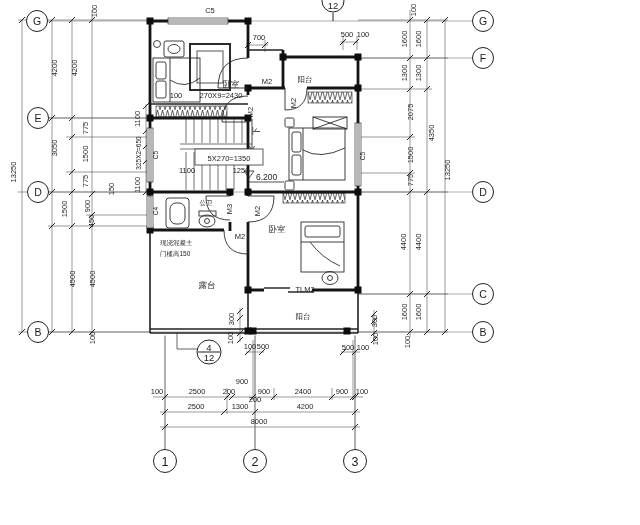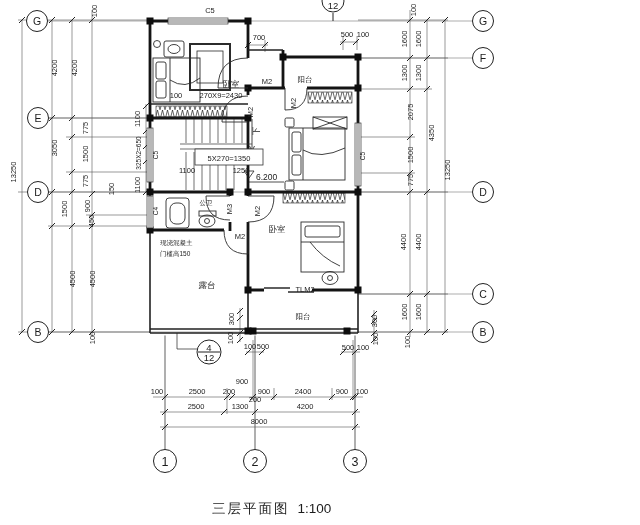--- a/index.html
+++ b/index.html
@@ -408,16 +408,13 @@
     <text class="t s7 mid" x="229" y="161">5X270=1350</text>
     <text class="t s7 mid" x="187" y="173">1100</text>
     <text class="t s7 mid" x="241" y="173">1250</text>
     <text class="t s8" x="256" y="180">6.200</text>
     <text class="t s6" x="160" y="245">现浇混凝土</text>
     <text class="t s6" x="160" y="256">门槛高150</text>
   </g>
 </svg>
 
 
-<div class="title">
-  <span>三层平面图</span><span class="scale">1:100</span>
 </div>
-</div>
 
 </body></html>

